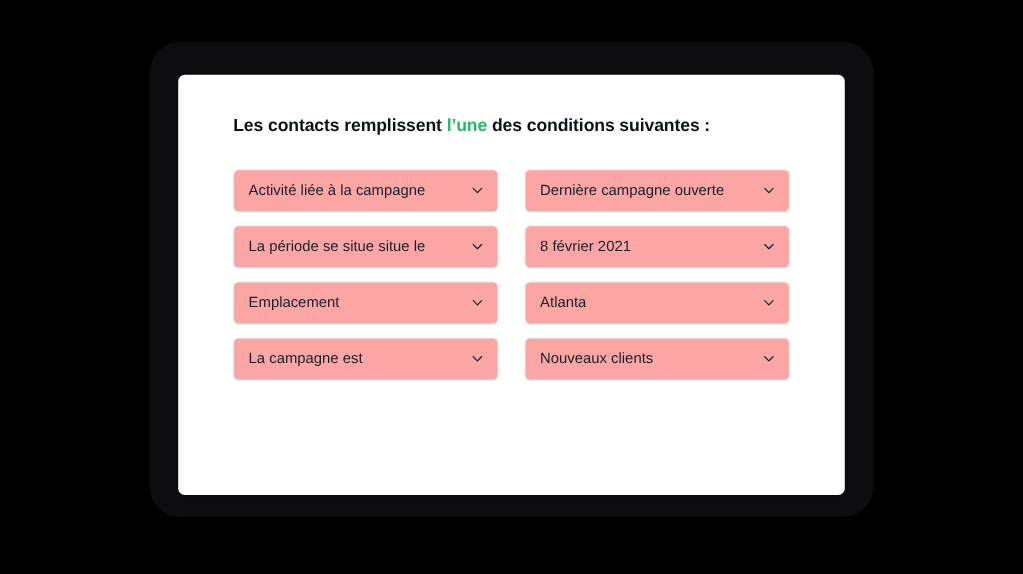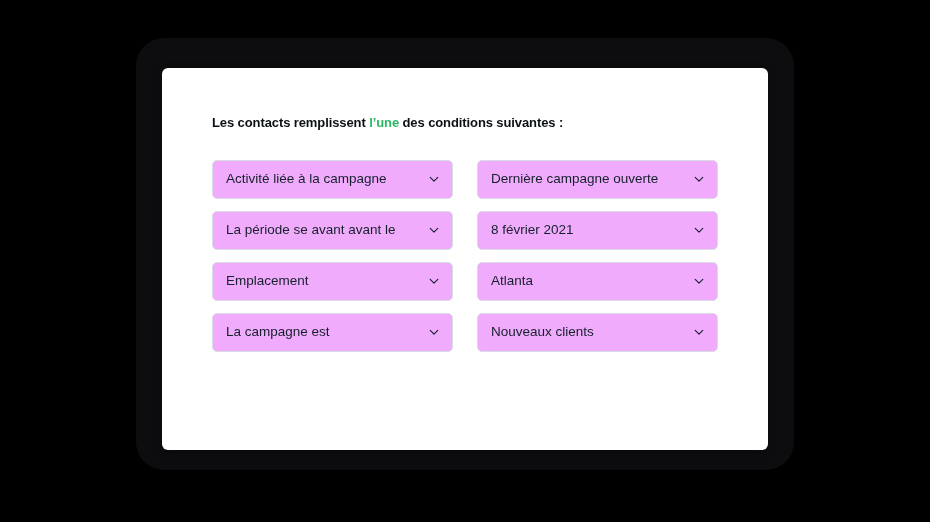--- a/index.html
+++ b/index.html
@@ -43,26 +43,26 @@
     border-radius: 6px;
     box-shadow: 0 2px 10px rgba(0,0,0,0.25);
     overflow: hidden;
   }
 
   .panel-inner {
     padding: 36px 50px 0 50px;
   }
 
   .heading {
-    font-size: 13px;
+    font-size: 16px;
     font-weight: bold;
     color: #0b1215;
     line-height: 1.35;
     letter-spacing: -0.1px;
-    margin: 10px 0 0 0;
+    margin: 0 0 0 0;
     max-width: 460px;
   }
   .heading .highlight {
     color: #2bb866;
   }
 
   .conditions {
     margin-top: 28px;
     display: flex;
     flex-direction: column;
@@ -73,21 +73,21 @@
     display: flex;
     gap: 24px;
   }
 
   .select {
     position: relative;
     box-sizing: border-box;
     height: 39px;
     border: 1px solid #d9dde1;
     border-radius: 5px;
-    background: #f0abfc;
+    background: #fca5a5;
     display: flex;
     align-items: center;
     padding: 0 34px 0 13px;
     cursor: pointer;
     user-select: none;
   }
   .select-left { width: 247px; }
   .select-right { width: 247px; }
 
   .select-label {
@@ -139,21 +139,21 @@
             <span class="chevron">
               <svg width="12" height="12" viewBox="0 0 12 12" fill="none" xmlns="http://www.w3.org/2000/svg">
                   <path d="M2.2 4.3 L6 8.1 L9.8 4.3" stroke="#15202b" stroke-width="1.1" stroke-linecap="round" stroke-linejoin="round"></path>
                 </svg>
             </span>
           </div>
         </div>
 
         <div class="condition-row">
           <div class="select select-left">
-            <span class="select-label">La période se avant avant le</span>
+            <span class="select-label">La période se situe situe le</span>
             <span class="chevron">
               <svg width="12" height="12" viewBox="0 0 12 12" fill="none" xmlns="http://www.w3.org/2000/svg">
                   <path d="M2.2 4.3 L6 8.1 L9.8 4.3" stroke="#15202b" stroke-width="1.1" stroke-linecap="round" stroke-linejoin="round"></path>
                 </svg>
             </span>
           </div>
           <div class="select select-right">
             <span class="select-label">8 février 2021</span>
             <span class="chevron">
               <svg width="12" height="12" viewBox="0 0 12 12" fill="none" xmlns="http://www.w3.org/2000/svg">

